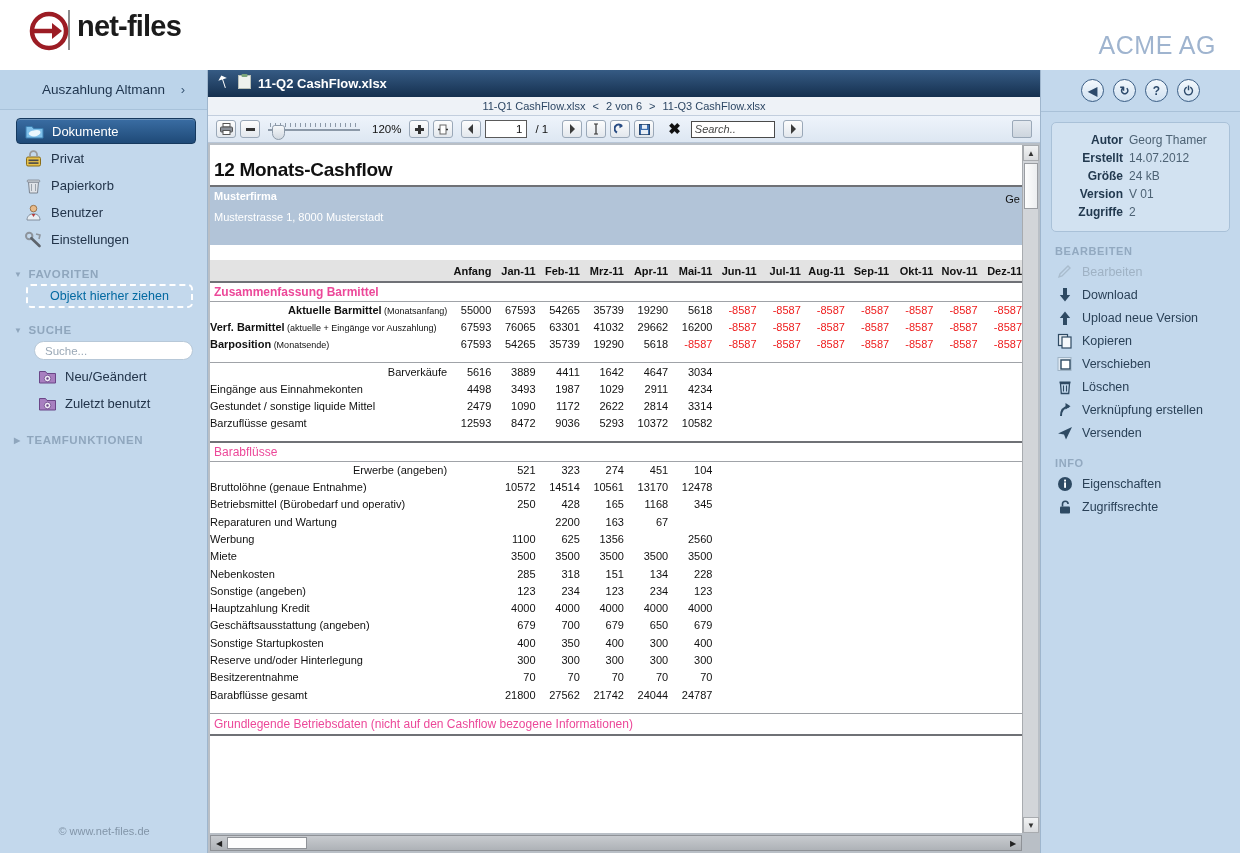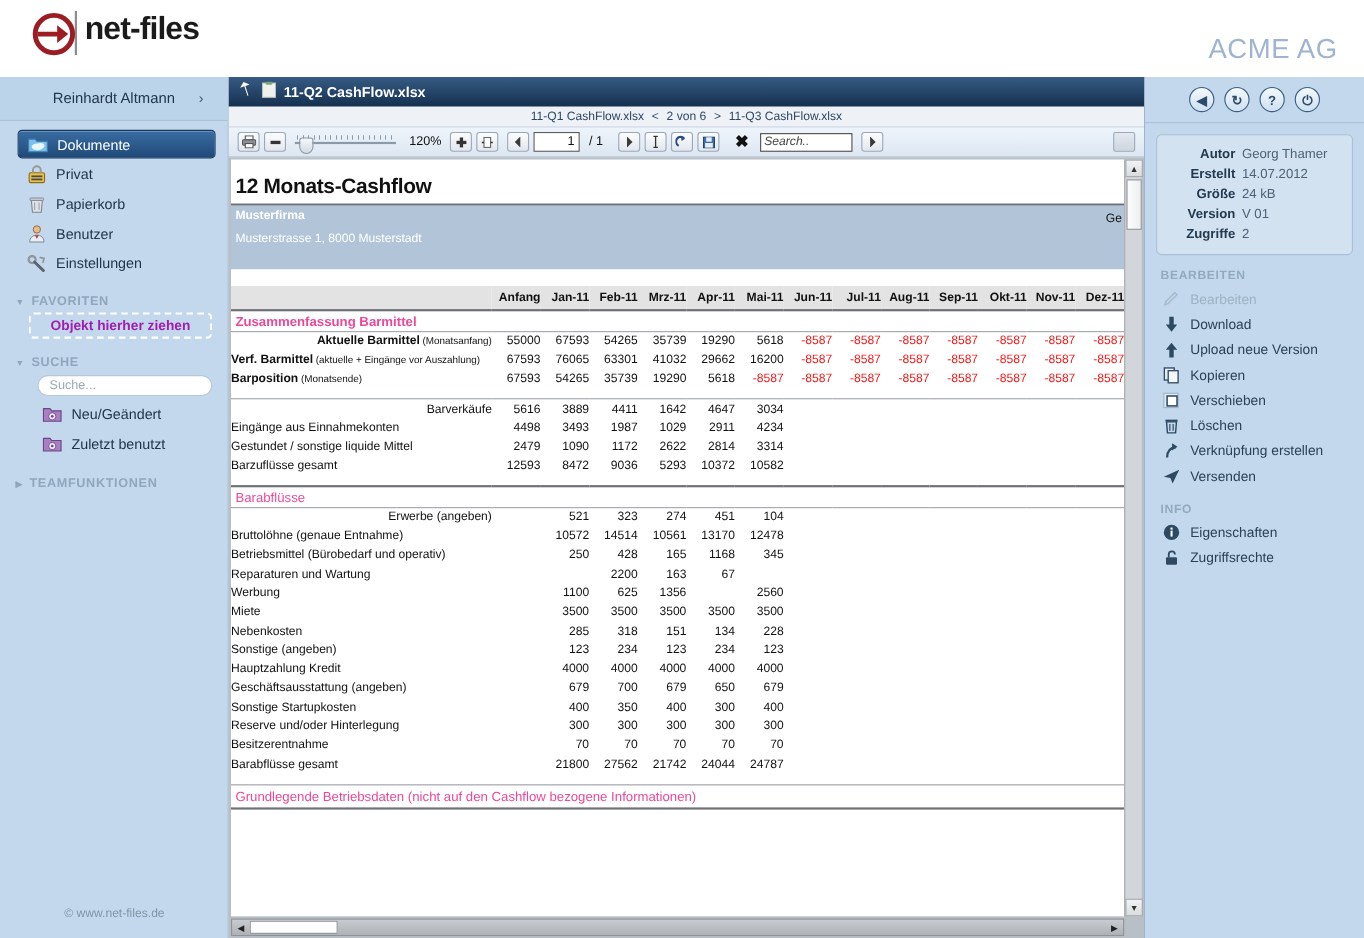--- a/index.html
+++ b/index.html
@@ -61,21 +61,21 @@
   .sec-head {
     display:flex; align-items:center; gap:6px;
     margin:16px 0 4px 14px; font-size:11.5px; font-weight:bold;
     color:#8fa6bd; letter-spacing:0.6px;
   }
   .tri { font-size:8px; color:#8fa6bd; }
   .drop-zone {
     margin:4px 14px 0 26px; height:24px;
     border:2px dashed #ffffff; border-radius:5px;
     display:flex; align-items:center; justify-content:center;
-    font-size:12.5px; font-weight:bold; color:#a21caf;
+    font-size:12.5px; font-weight:normal; color:#0369a1;
   }
   .search-pill {
     margin:5px 14px 3px 34px; height:19px; background:#fff;
     border:1px solid #b7c8d8; border-radius:10px;
     display:flex; align-items:center; padding:0 10px;
   }
   .search-pill span { font-size:11.5px; color:#9aa8b6; font-style:normal; }
   .footer-copy {
     position:absolute; bottom:16px; left:0; width:208px; text-align:center;
     font-size:11px; color:#8295a8;
@@ -243,21 +243,21 @@
       </div>
       <div class="logo-bar"></div>
       <div class="logo-text">net-files</div>
     </div>
     <div class="org-name">ACME AG</div>
   </div>
 
   <div class="sidebar">
 
     <div class="user-row">
-      <span class="uname">Reinhardt Altmann</span>
+      <span class="uname">Auszahlung Altmann</span>
       <span class="chev">›</span>
     </div>
 
     <div class="nav">
 
       <div class="nav-item active">
         <span class="nav-ico">
           <svg class="nav-ico" viewBox="0 0 19 19">
             <path d="M1 4.5h6l1.6 2H18v9.5H1z" fill="#7fc0ea" stroke="#3c7fb1" stroke-width="1"></path>
             <ellipse cx="9" cy="11.5" rx="5.2" ry="3" fill="#eaf6fd"></ellipse>

